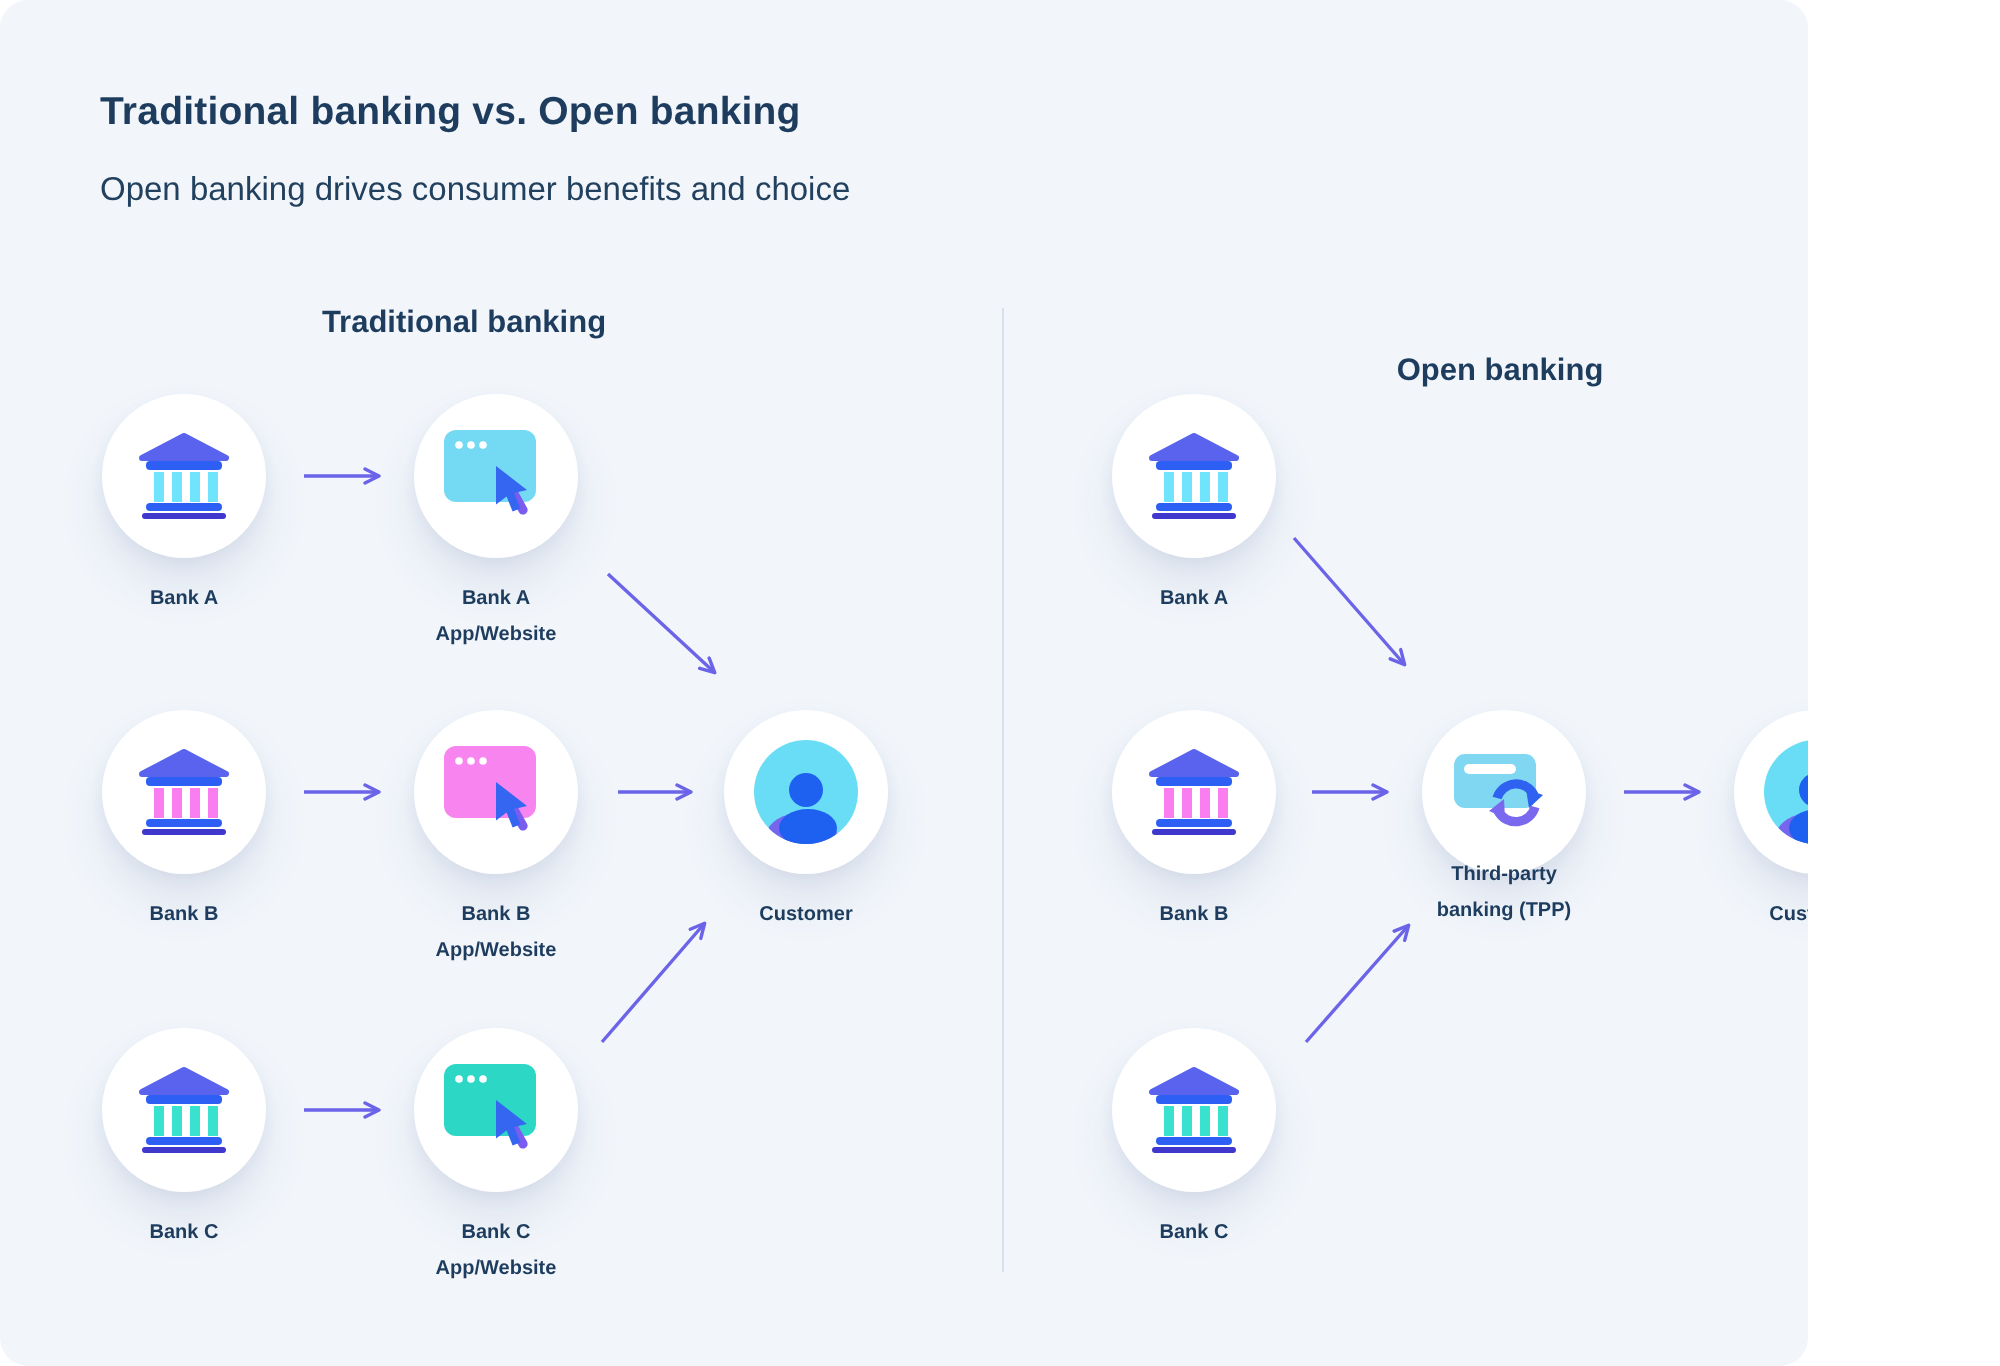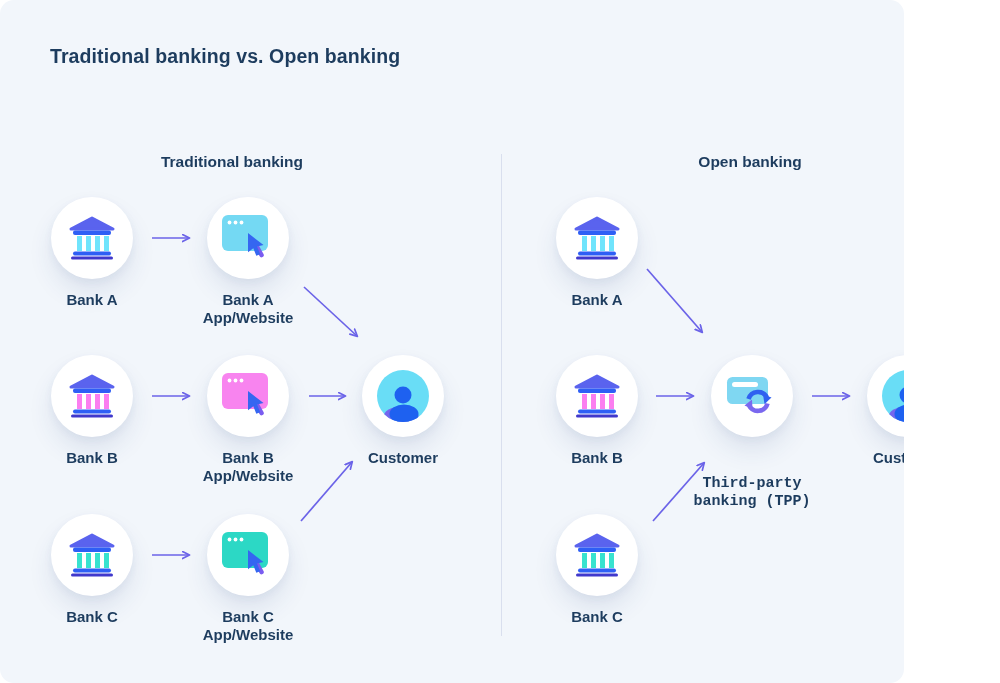--- a/index.html
+++ b/index.html
@@ -14,43 +14,44 @@
   }
   .page-subtitle{
     position:absolute; left:50px; top:86px;
     font-size:16.5px; font-weight:normal; color:#22415f;
   }
   .section-header{
     position:absolute; top:153px; transform:translateX(-50%);
     font-size:15.5px; font-weight:bold; color:#1d3c5e; white-space:nowrap;
   }
   .header-left{left:232px;}
-  .header-right{left:750px;}
+  .header-right{left:750px;margin-top:24px;}
   .divider{
     position:absolute; left:501px; top:154px; width:1px; height:482px;
     background:#d9dfee;
   }
   .node-circle{
     position:absolute; width:82px; height:82px; border-radius:50%;
     background:#ffffff;
     box-shadow:0 14px 24px rgba(40,72,130,.10), 0 3px 8px rgba(40,72,130,.06);
     display:flex; align-items:center; justify-content:center;
   }
   .node-label{
     position:absolute; width:150px; transform:translateX(-50%);
-    text-align:center; font-size:15px; font-weight:bold; color:#1d3c5e;
+    text-align:center; font-size:10px; font-weight:bold; color:#1d3c5e;
     line-height:17.5px;
   }
   #arrow-layer{position:absolute; left:0; top:0; pointer-events:none;}
 </style>
 </head>
 <body>
 
 <div class="canvas">
   <div class="page-title">Traditional banking vs. Open banking</div>
+  <div class="page-subtitle">Open banking drives consumer benefits and choice</div>
 
   <div class="section-header header-left">Traditional banking</div>
   <div class="section-header header-right">Open banking</div>
 
   <div class="divider"></div>
 
   <div id="diagram">
       <div class="node-circle" style="left: 51px; top: 197px;">
     <svg width="48" height="44" viewBox="0 0 48 44">
       <polygon points="24,2 45,13 3,13" fill="#5a63ee" stroke="#5a63ee" stroke-width="3" stroke-linejoin="round"></polygon>
@@ -212,21 +213,21 @@
       <rect x="3" y="7" width="41" height="27" rx="5.5" fill="#7fd7f2"></rect>
       <rect x="8" y="12" width="26" height="5" rx="2.5" fill="#ffffff"></rect>
       <g>
         <path d="M24.5,29 A10,10 0 0 1 43,27.5" fill="none" stroke="#2f62f0" stroke-width="4.6"></path>
         <polygon points="39,24.5 47.5,27.5 40.5,34" fill="#2f62f0"></polygon>
         <path d="M43.5,33.5 A10,10 0 0 1 25,35.5" fill="none" stroke="#7a68ef" stroke-width="4.6"></path>
         <polygon points="28.5,39 20.5,35.5 28,29.5" fill="#7a68ef"></polygon>
       </g>
     </svg>
       </div>
-      <div class="node-label" style="left: 752px; top: 475px; font-family: Liberation Mono, monospace;">
+      <div class="node-label" style="left: 752px; top: 429px;">
         <div>Third-party</div>
         <div>banking (TPP)</div>
       </div>
       <div class="node-circle" style="left: 867px; top: 355px;">
     <svg width="54" height="54" viewBox="0 0 54 54">
       <defs>
             <clipPath id="clip-open-customer">
               <circle cx="27" cy="27" r="26"></circle>
             </clipPath>
           </defs>

